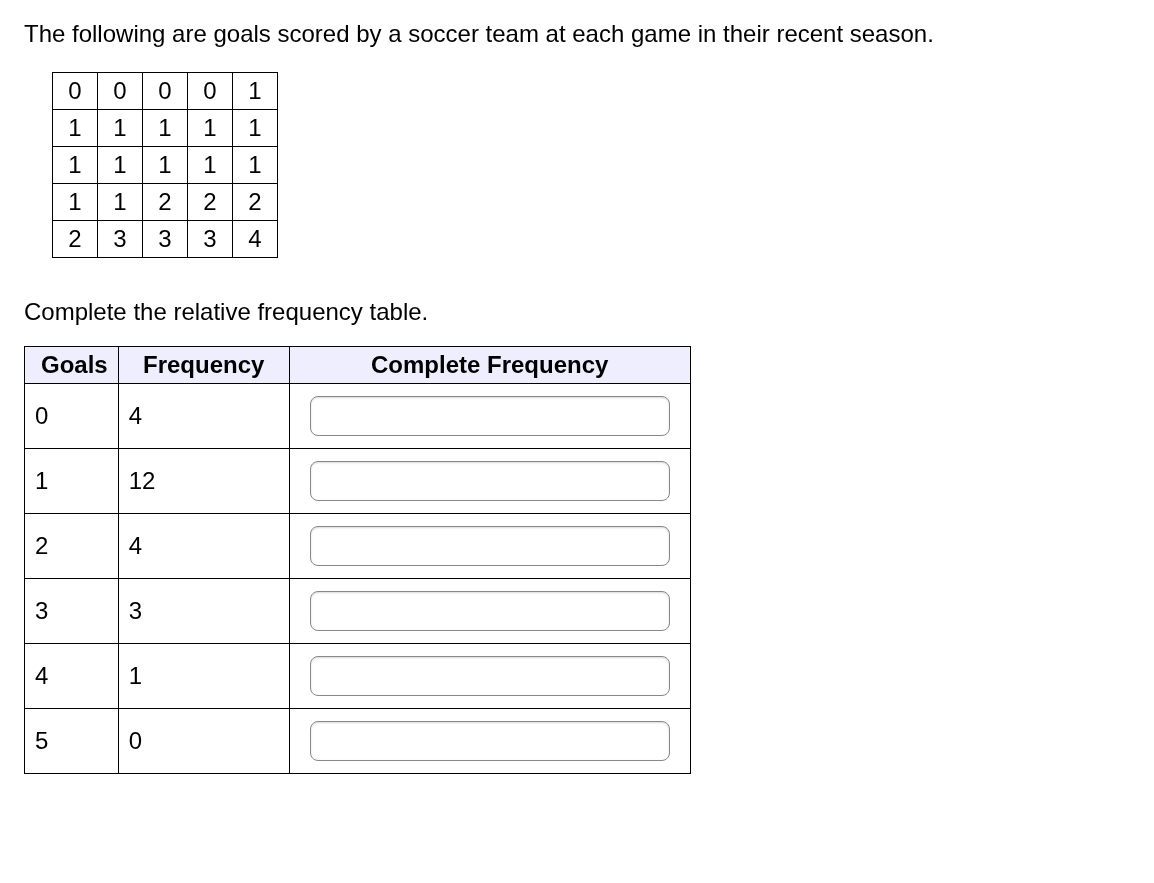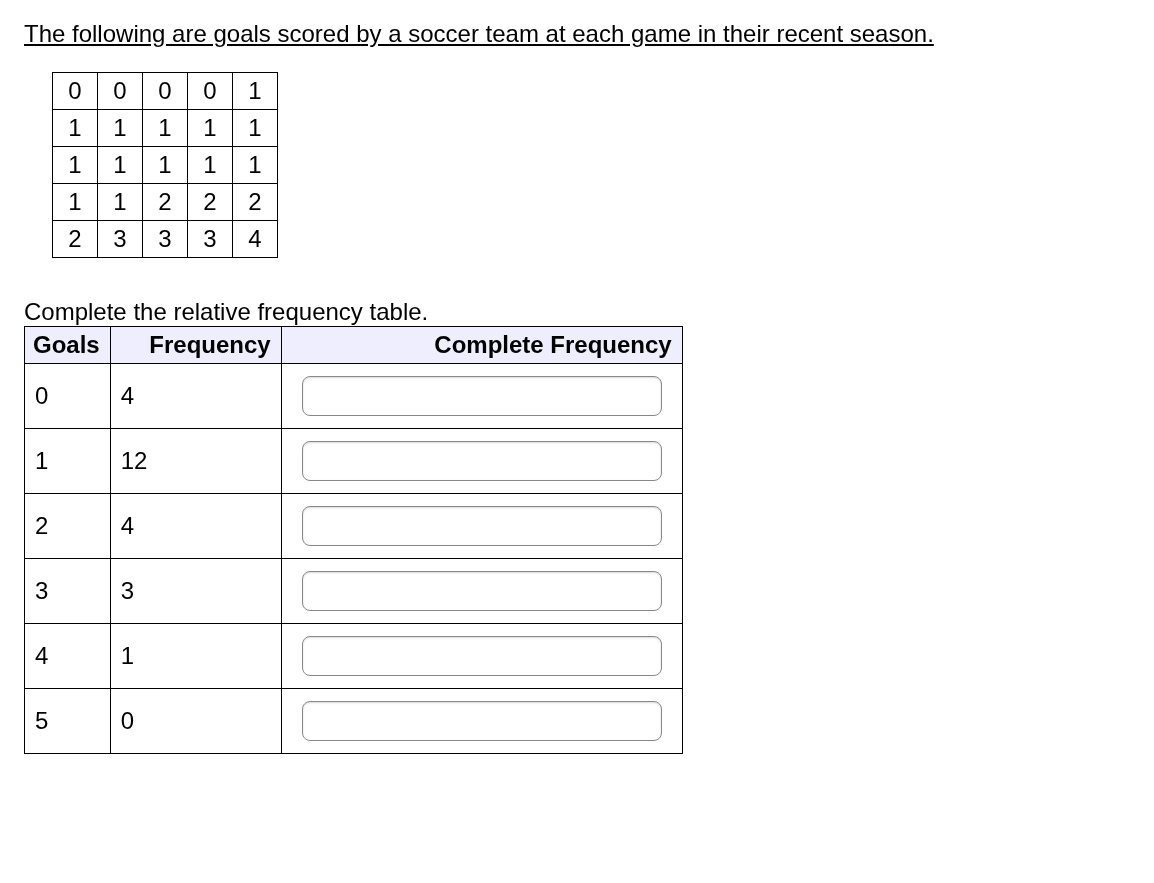--- a/index.html
+++ b/index.html
@@ -5,53 +5,52 @@
   body {
     font-family: "Trebuchet MS", "Lucida Sans Unicode", "Lucida Grande", sans-serif;
     font-size: 24px;
     color: #000;
     background: #fff;
     margin: 0;
     padding: 20px 24px;
   }
   .intro {
     margin-bottom: 24px;
-    text-decoration: underline;
   }
   .data-grid {
     border-collapse: collapse;
     margin-left: 28px;
     margin-bottom: 40px;
   }
   .data-grid td {
     border: 1px solid #000;
     width: 44px;
     height: 36px;
     text-align: center;
     vertical-align: middle;
     font-size: 24px;
     padding: 0;
   }
   .instruction {
-    margin-bottom: 0;
+    margin-bottom: 20px;
   }
   .freq-table {
     border-collapse: collapse;
   }
   .freq-table th {
     background: #eeeeff;
     border: 1px solid #000;
     font-weight: bold;
     padding: 4px 10px;
     font-size: 24px;
-    text-align: right;
+    text-align: center;
   }
   .freq-table th.goals-col {
     text-align: left;
-    padding-left: 8px;
+    padding-left: 16px;
   }
   .freq-table td {
     border: 1px solid #000;
     padding: 0 10px;
     height: 64px;
     font-size: 24px;
     vertical-align: middle;
   }
   .freq-table td.goals-cell {
     width: 64px;

